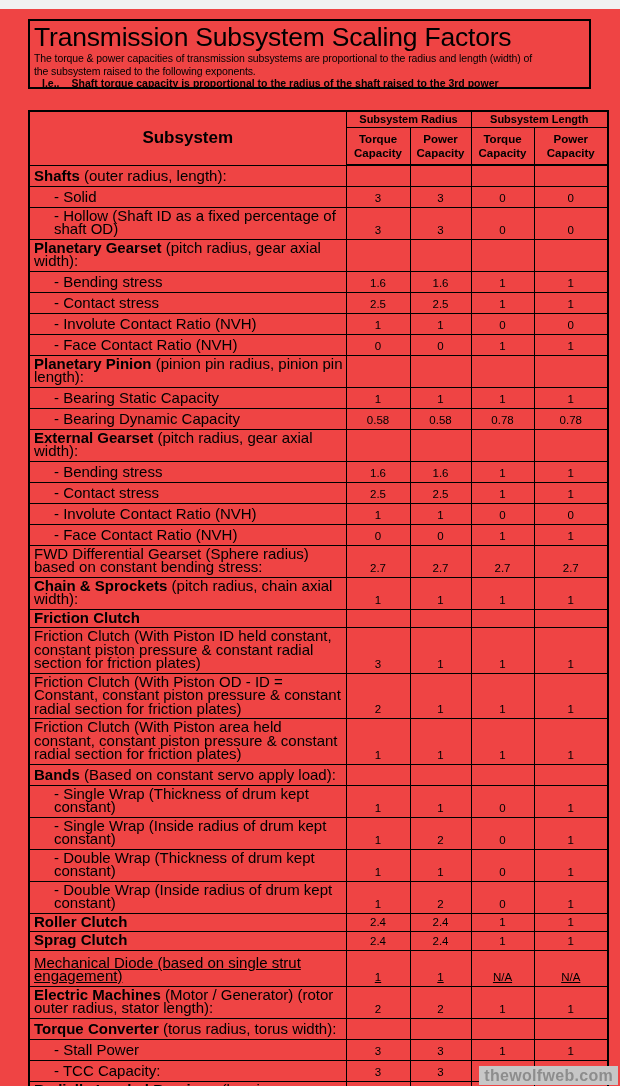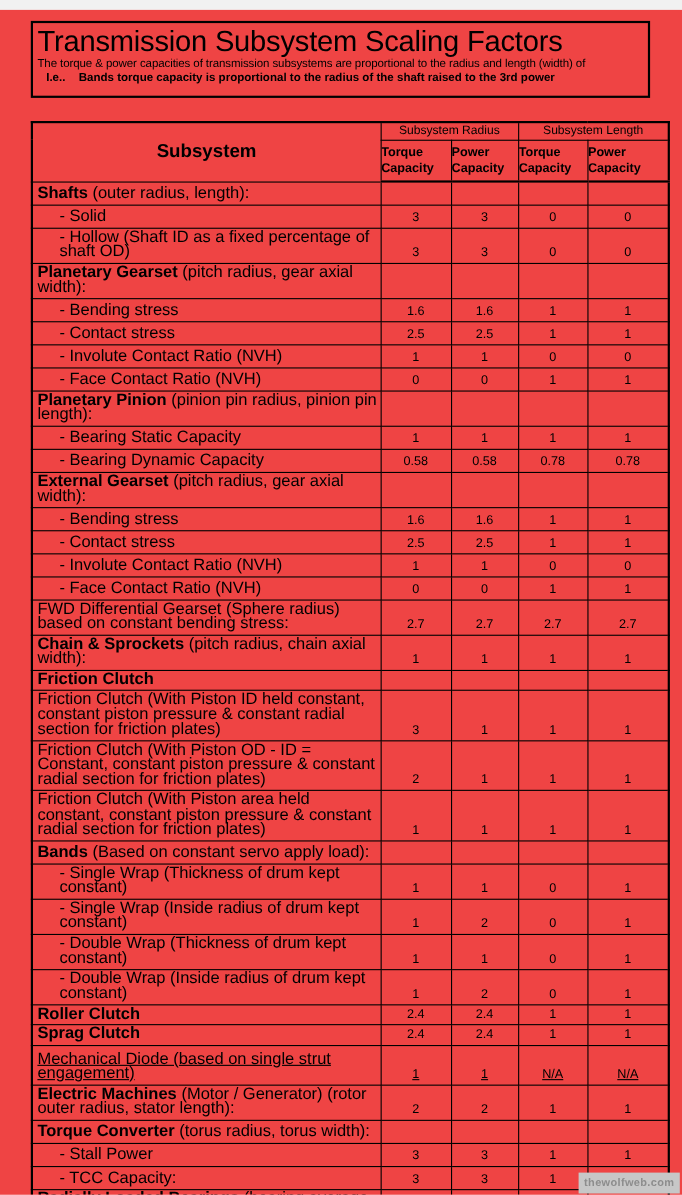--- a/index.html
+++ b/index.html
@@ -13,55 +13,56 @@
   .intro-title{font-size:26.5px;line-height:30px;white-space:nowrap;letter-spacing:-0.2px;}
   .intro-desc{font-size:10.5px;font-weight:normal;line-height:12.5px;white-space:nowrap;letter-spacing:-0.1px;}
   .intro-example{font-size:10.5px;font-weight:bold;line-height:13px;padding-left:8px;white-space:nowrap;}
   .ex-text{margin-left:12px;}
 
   
   .scaling-table{position:absolute;left:28px;top:110px;width:579px;
                  border-collapse:collapse;table-layout:fixed;border:2.5px solid #000;}
   .scaling-table th,.scaling-table td{border:1.5px solid #000;padding:0;overflow:hidden;}
   .group-row{height:16px;}
-  .grp{font-size:11px;font-weight:normal;text-align:center;vertical-align:middle;line-height:12px;}
+  .grp{font-size:11px;font-weight:bold;text-align:center;vertical-align:middle;line-height:12px;}
   .colhead-row{height:38px;}
-  .ch{font-size:11.5px;font-weight:bold;text-align:left;vertical-align:middle;line-height:14px;}
+  .ch{font-size:11.5px;font-weight:bold;text-align:center;vertical-align:middle;line-height:14px;}
   .colhead-row th{border-bottom:2.5px solid #000;}
   .subsys-h{font-size:17px;font-weight:bold;text-align:center;vertical-align:middle;border-bottom:2.5px solid #000;}
   td.label{font-size:15px;line-height:13.5px;text-align:left;vertical-align:bottom;padding:1px 2px 3px 4px;}
   td.label.indent{padding-left:24px;}
   td.label .b{font-weight:bold;}
   td.val{font-size:11.5px;text-align:center;vertical-align:bottom;padding-bottom:3px;}
   .r-normal{height:21px;}
   .r-tight{height:17px;padding-left:39px;}
   .r-two{height:32px;}
   .r-three{height:45px;}
   .r-tallb{height:36px;text-decoration:underline;}
 
   
   .caption{position:absolute;left:28px;top:1008px;width:564px;
            font-size:21px;line-height:26px;text-align:justify;text-align-last:left;letter-spacing:-0.1px;}
   .cap-tab{display:inline-block;width:85px;}
 
   
   .watermark{position:absolute;right:2px;top:1066px;background:#c7c7c7;color:#8d8d8d;
-             font-weight:bold;font-size:10px;line-height:17px;padding:1px 5px;letter-spacing:0.3px;}
+             font-weight:bold;font-size:16px;line-height:17px;padding:1px 5px;letter-spacing:0.3px;}
 </style>
 </head>
 <body>
 
 <div class="page">
   <div class="scan-strip"></div>
 
   <div class="intro-box">
     <div class="intro-title">Transmission Subsystem Scaling Factors</div>
     <div class="intro-desc">The torque &amp; power capacities of transmission subsystems are proportional to the radius and length (width) of</div>
+    <div class="intro-desc">the subsystem raised to the following exponents.</div>
     <div class="intro-example">
-      <span>I.e..</span><span class="ex-text">Bands torque capacity is proportional to the radius of the shaft raised to the 3rd power</span>
+      <span>I.e..</span><span class="ex-text">Shaft torque capacity is proportional to the radius of the shaft raised to the 3rd power</span>
     </div>
   </div>
 
   <table class="scaling-table">
     <colgroup>
       <col style="width:317px">
         <col style="width:64px">
         <col style="width:61px">
         <col style="width:63px">
         <col style="width:74px">

